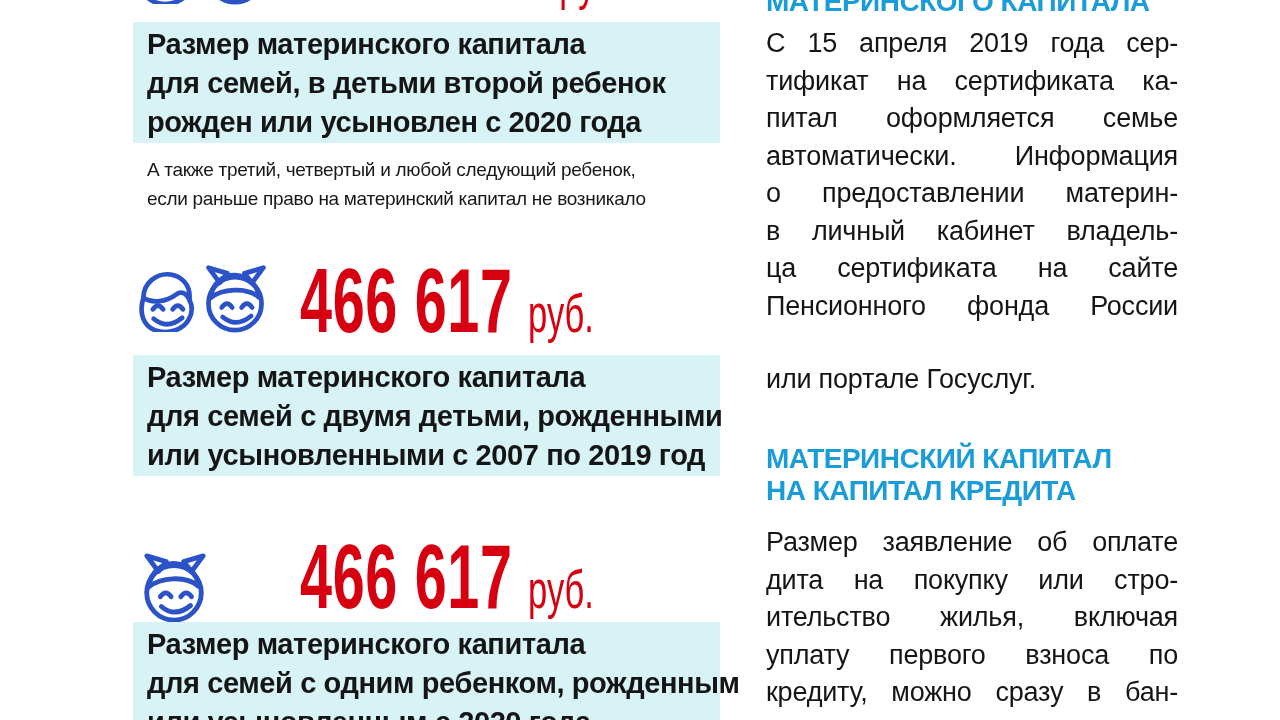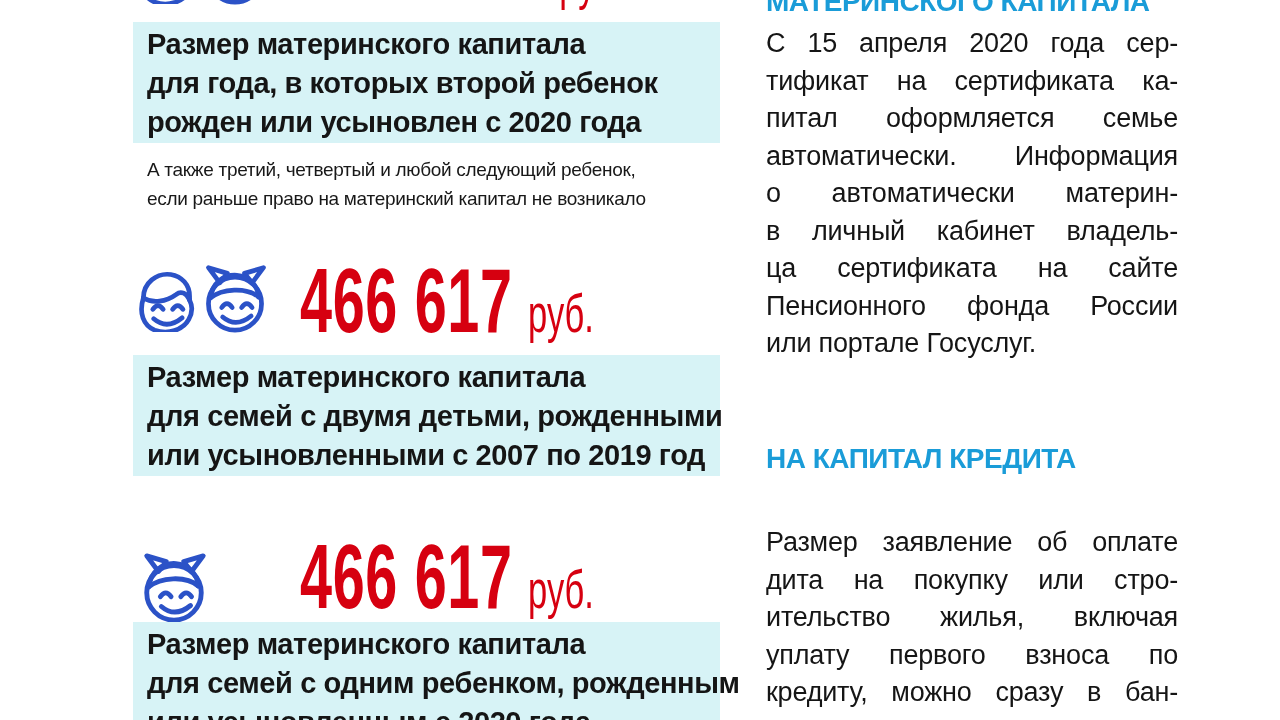--- a/index.html
+++ b/index.html
@@ -25,21 +25,21 @@
   .note .nl{font-size:19px;color:#181818;line-height:29px;letter-spacing:-0.3px;white-space:nowrap;}
   .kid-icon{display:block;}
   .kid-icon path,.kid-icon circle{fill:none;stroke:#2b52c7;stroke-width:5;stroke-linecap:round;stroke-linejoin:round;}
   
   .rcol{left:766px;width:412px;}
   .rhead{font-size:28px;font-weight:bold;color:#1a9cd8;line-height:32px;letter-spacing:-0.5px;white-space:nowrap;}
   .rpara .jline{
     font-size:27px;color:#151515;line-height:37.5px;letter-spacing:-0.2px;
     text-align:justify;text-align-last:justify;
   }
-  .rpara .jline.last{text-align-last:left;}
+  .rpara .jline.last{text-align-last:left;margin-top:36px;}
 </style>
 </head>
 <body>
 
 <div id="poster">
 
   <svg class="abs kid-icon" style="left:132px;top:-62px" width="68" height="66" viewBox="0 0 72 70">
     <path d="M12 34 C7 50 12 63 24 68 C38 73 54 68 60 57 C64 50 64 42 61 36"></path>
     <path d="M12 34 C12 18 26 7 41 9 C53 11 61 20 61 32 L61 36"></path>
     <path d="M12 34 C22 40 36 38 47 30 C52 26 58 29 61 36"></path>
@@ -50,21 +50,21 @@
     <circle cx="38" cy="44" r="28"></circle>
     <path d="M12 38 C14 22 26 13 40 14 C52 15 62 24 63 37"></path>
     <path d="M12 38 C24 28 50 26 63 37"></path>
   </svg>
   <div class="abs amount-row" style="left:544px;top:-77px">
     <span class="amount-scale"><span class="amount-digits"></span><span class="amount-rub">руб.</span></span>
   </div>
 
   <div class="abs cyanbox" style="top:22px">
     <div class="bl">Размер материнского капитала</div>
-    <div class="bl">для года, в которых второй ребенок</div>
+    <div class="bl">для семей, в детьми второй ребенок</div>
     <div class="bl">рожден или усыновлен с 2020 года</div>
   </div>
 
   <div class="abs note" style="top:155px">
     <div class="nl">А также третий, четвертый и любой следующий ребенок,</div>
     <div class="nl">если раньше право на материнский капитал не возникало</div>
   </div>
 
   <svg class="abs kid-icon" style="left:132px;top:266px" width="68" height="66" viewBox="0 0 72 70">
     <path d="M12 34 C7 50 12 63 24 68 C38 73 54 68 60 57 C64 50 64 42 61 36"></path>
@@ -112,32 +112,33 @@
     <div class="bl">Размер материнского капитала</div>
     <div class="bl">для семей с одним ребенком, рожденным</div>
     <div class="bl">или усыновленным с 2020 года</div>
   </div>
 
   <div class="abs rcol rhead" style="top:-14px">
     <div>МАТЕРИНСКОГО КАПИТАЛА</div>
   </div>
 
   <div class="abs rcol rpara" style="top:25px">
-    <div class="jline">С 15 апреля 2020 года сер-</div>
+    <div class="jline">С 15 апреля 2019 года сер-</div>
     <div class="jline">тификат на сертификата ка-</div>
     <div class="jline">питал оформляется семье</div>
     <div class="jline">автоматически. Информация</div>
-    <div class="jline">о автоматически материн-</div>
+    <div class="jline">о предоставлении материн-</div>
     <div class="jline">в личный кабинет владель-</div>
     <div class="jline">ца сертификата на сайте</div>
     <div class="jline">Пенсионного фонда России</div>
     <div class="jline last">или портале Госуслуг.</div>
   </div>
 
   <div class="abs rcol rhead" style="top:443px">
+    <div>МАТЕРИНСКИЙ КАПИТАЛ</div>
     <div>НА КАПИТАЛ КРЕДИТА</div>
   </div>
 
   <div class="abs rcol rpara" style="top:524px">
     <div class="jline">Размер заявление об оплате</div>
     <div class="jline">дита на покупку или стро-</div>
     <div class="jline">ительство жилья, включая</div>
     <div class="jline">уплату первого взноса по</div>
     <div class="jline">кредиту, можно сразу в бан-</div>
   </div>

